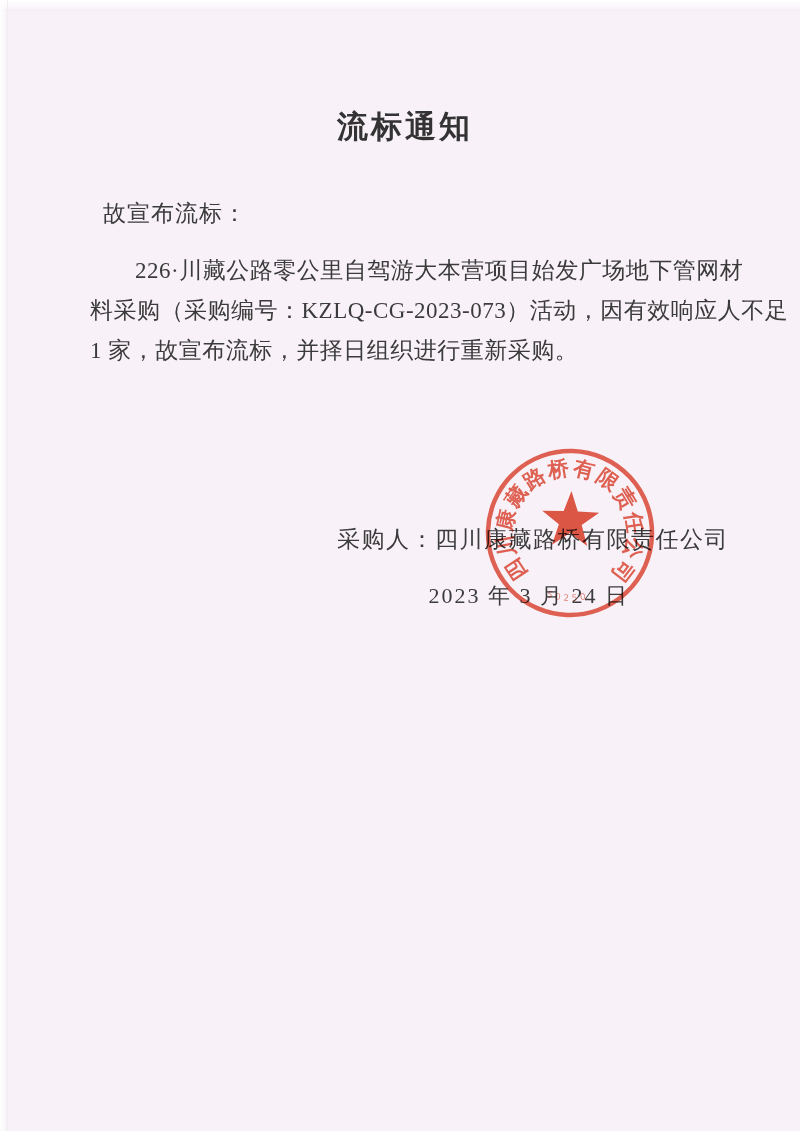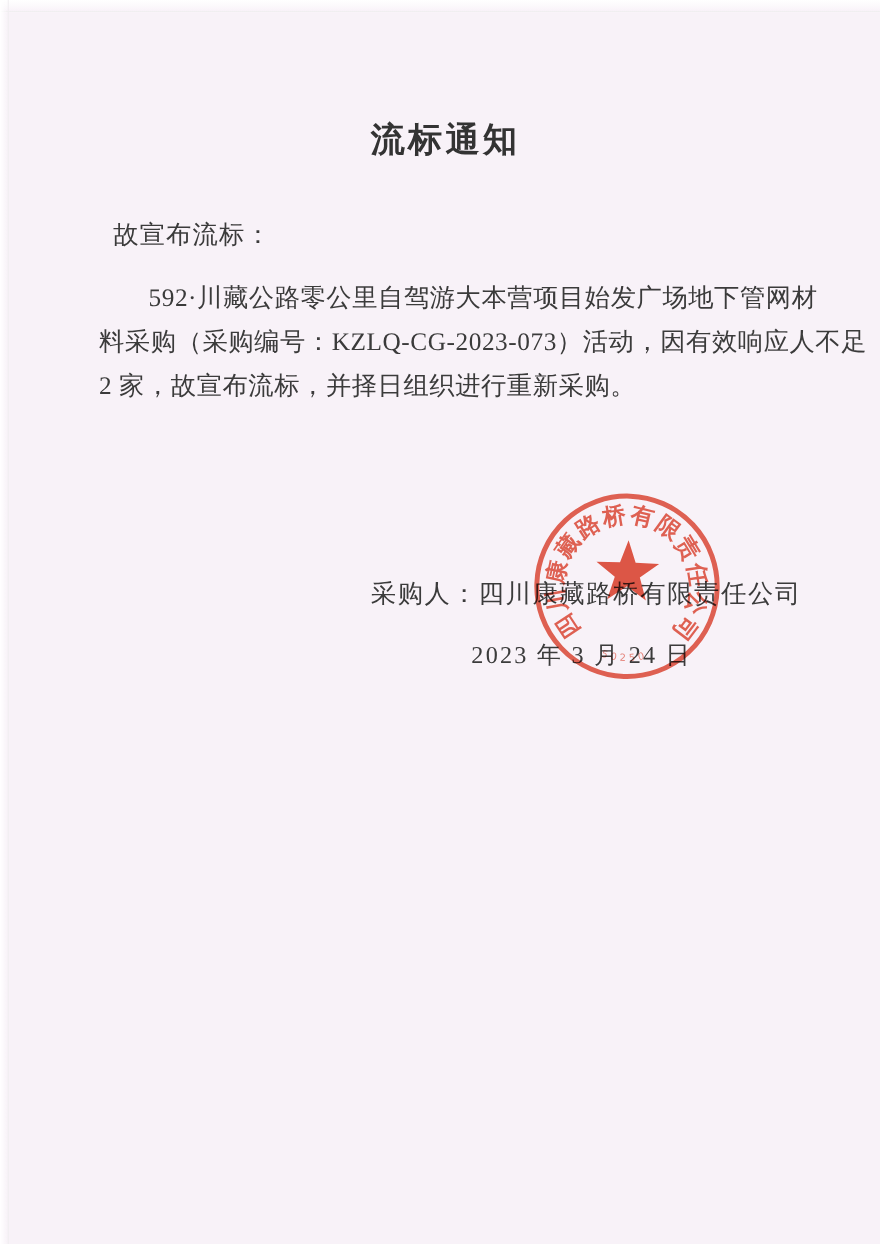--- a/index.html
+++ b/index.html
@@ -71,23 +71,23 @@
 
 <div class="page">
   <div class="edge-top"></div>
   <div class="edge-left"></div>
 
   <h1 class="title">流标通知</h1>
 
   <div class="salutation">故宣布流标：</div>
 
   <div class="body-par">
-    <div class="line indent">592·川藏公路零公里自驾游大本营项目始发广场地下管网材</div>
+    <div class="line indent">226·川藏公路零公里自驾游大本营项目始发广场地下管网材</div>
     <div class="line">料采购（采购编号：KZLQ-CG-2023-073）活动，因有效响应人不足</div>
-    <div class="line">2 家，故宣布流标，并择日组织进行重新采购。</div>
+    <div class="line">1 家，故宣布流标，并择日组织进行重新采购。</div>
   </div>
 
 
   <div class="sig-line"><span>采购人：</span><span>四川康藏路桥有限责任公司</span></div>
 
   <div class="date-line">2023 年 3 月 24 日</div>
 
   <svg class="seal" width="220" height="220" viewBox="0 0 220 220" xmlns="http://www.w3.org/2000/svg">
     <defs>
       <path id="sealTextArc" d="M 72.7 154.4 A 58 58 0 1 1 147.3 154.4" fill="none"></path>

